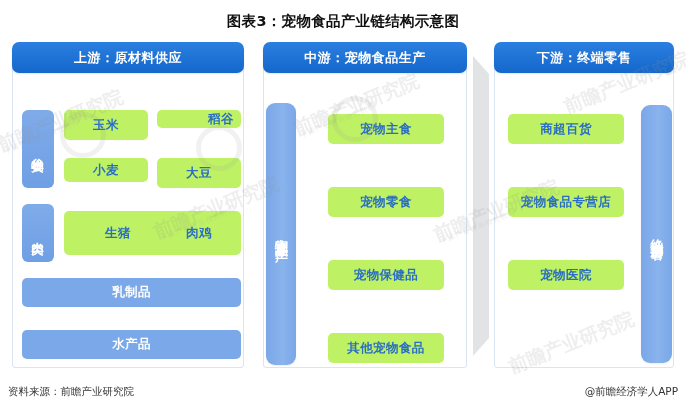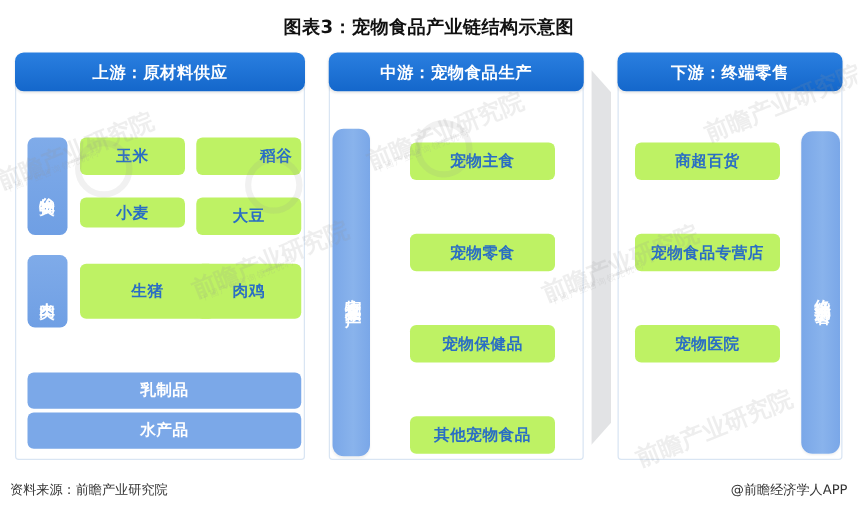--- a/index.html
+++ b/index.html
@@ -198,27 +198,27 @@
   <div class="flow-divider d2"></div>
 
   <div class="col-header hdr-up">上游：原材料供应</div>
   <div class="col-header hdr-mid">中游：宠物食品生产</div>
   <div class="col-header hdr-down">下游：终端零售</div>
 
   <div class="vtab" style="left:22px;  top:62px;  width:32px; height:78px;">谷物类</div>
   <div class="vtab" style="left:22px;  top:156px; width:32px; height:58px;">肉类</div>
 
   <div class="chip" style="left:64px;  top:62px;  width:84px; height:30px;">玉米</div>
-  <div class="chip" style="left:157px; top:62px;  width:84px; height:30px;padding-left:44px;">稻谷</div>
+  <div class="chip" style="left:157px; top:62px;  width:84px; height:18px;padding-left:44px;">稻谷</div>
   <div class="chip" style="left:64px;  top:110px; width:84px; height:24px;">小麦</div>
   <div class="chip" style="left:157px; top:110px; width:84px; height:30px;">大豆</div>
   <div class="chip" style="left:64px;  top:163px; width:108px; height:44px;">生猪</div>
   <div class="chip" style="left:157px; top:163px; width:84px; height:44px;">肉鸡</div>
 
-  <div class="chip chip-solid" style="left:22px; top:230px; width:219px; height:29px;margin-top:20px;">乳制品</div>
+  <div class="chip chip-solid" style="left:22px; top:230px; width:219px; height:29px;">乳制品</div>
   <div class="chip chip-solid" style="left:22px; top:282px; width:219px; height:29px;">水产品</div>
 
   <div class="vbar" style="left:266px; top:55px; width:30px; height:262px;">宠物食品生产</div>
 
   <div class="chip" style="left:328px; top:66px;  width:116px; height:30px;">宠物主食</div>
   <div class="chip" style="left:328px; top:139px; width:116px; height:30px;">宠物零食</div>
   <div class="chip" style="left:328px; top:212px; width:116px; height:30px;">宠物保健品</div>
   <div class="chip" style="left:328px; top:285px; width:116px; height:30px;">其他宠物食品</div>
 
   <div class="chip" style="left:508px; top:66px;  width:116px; height:30px;">商超百货</div>

